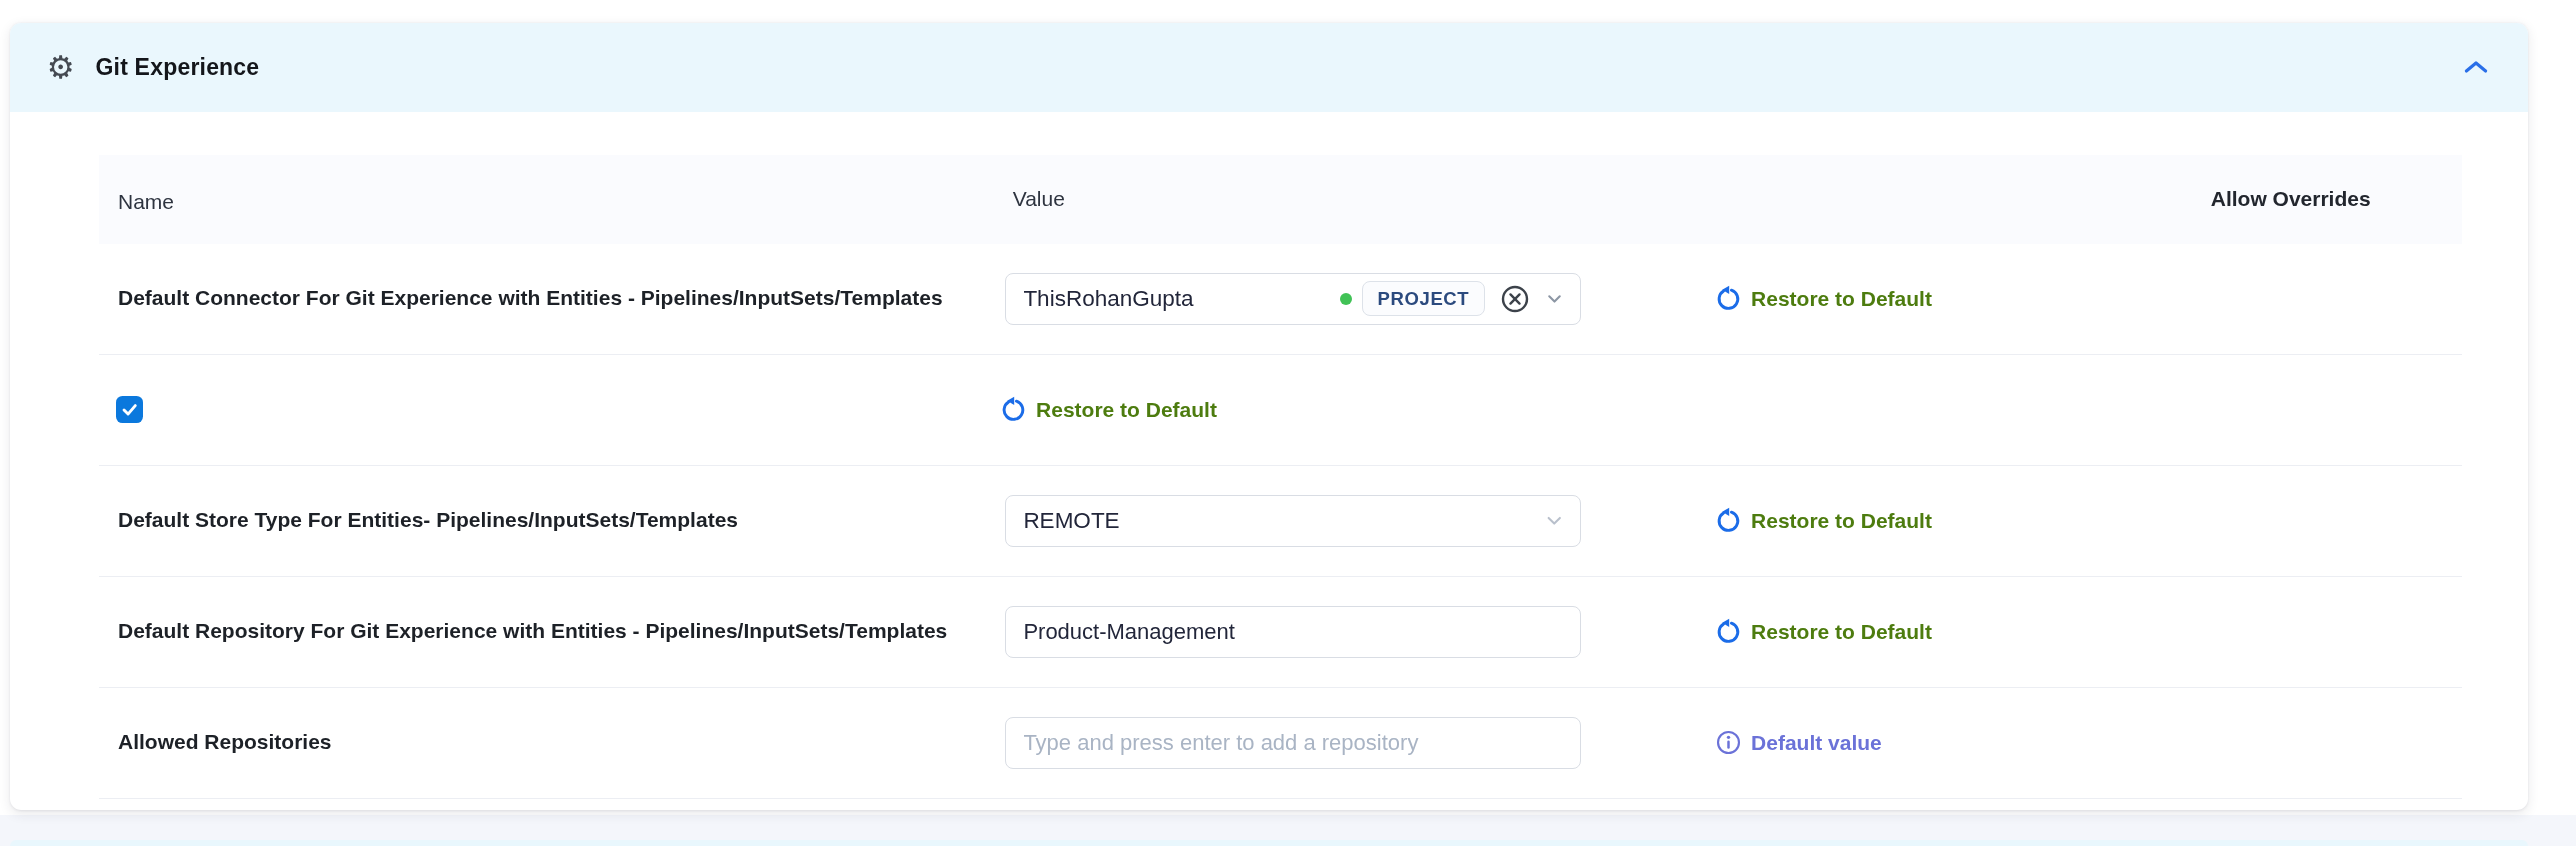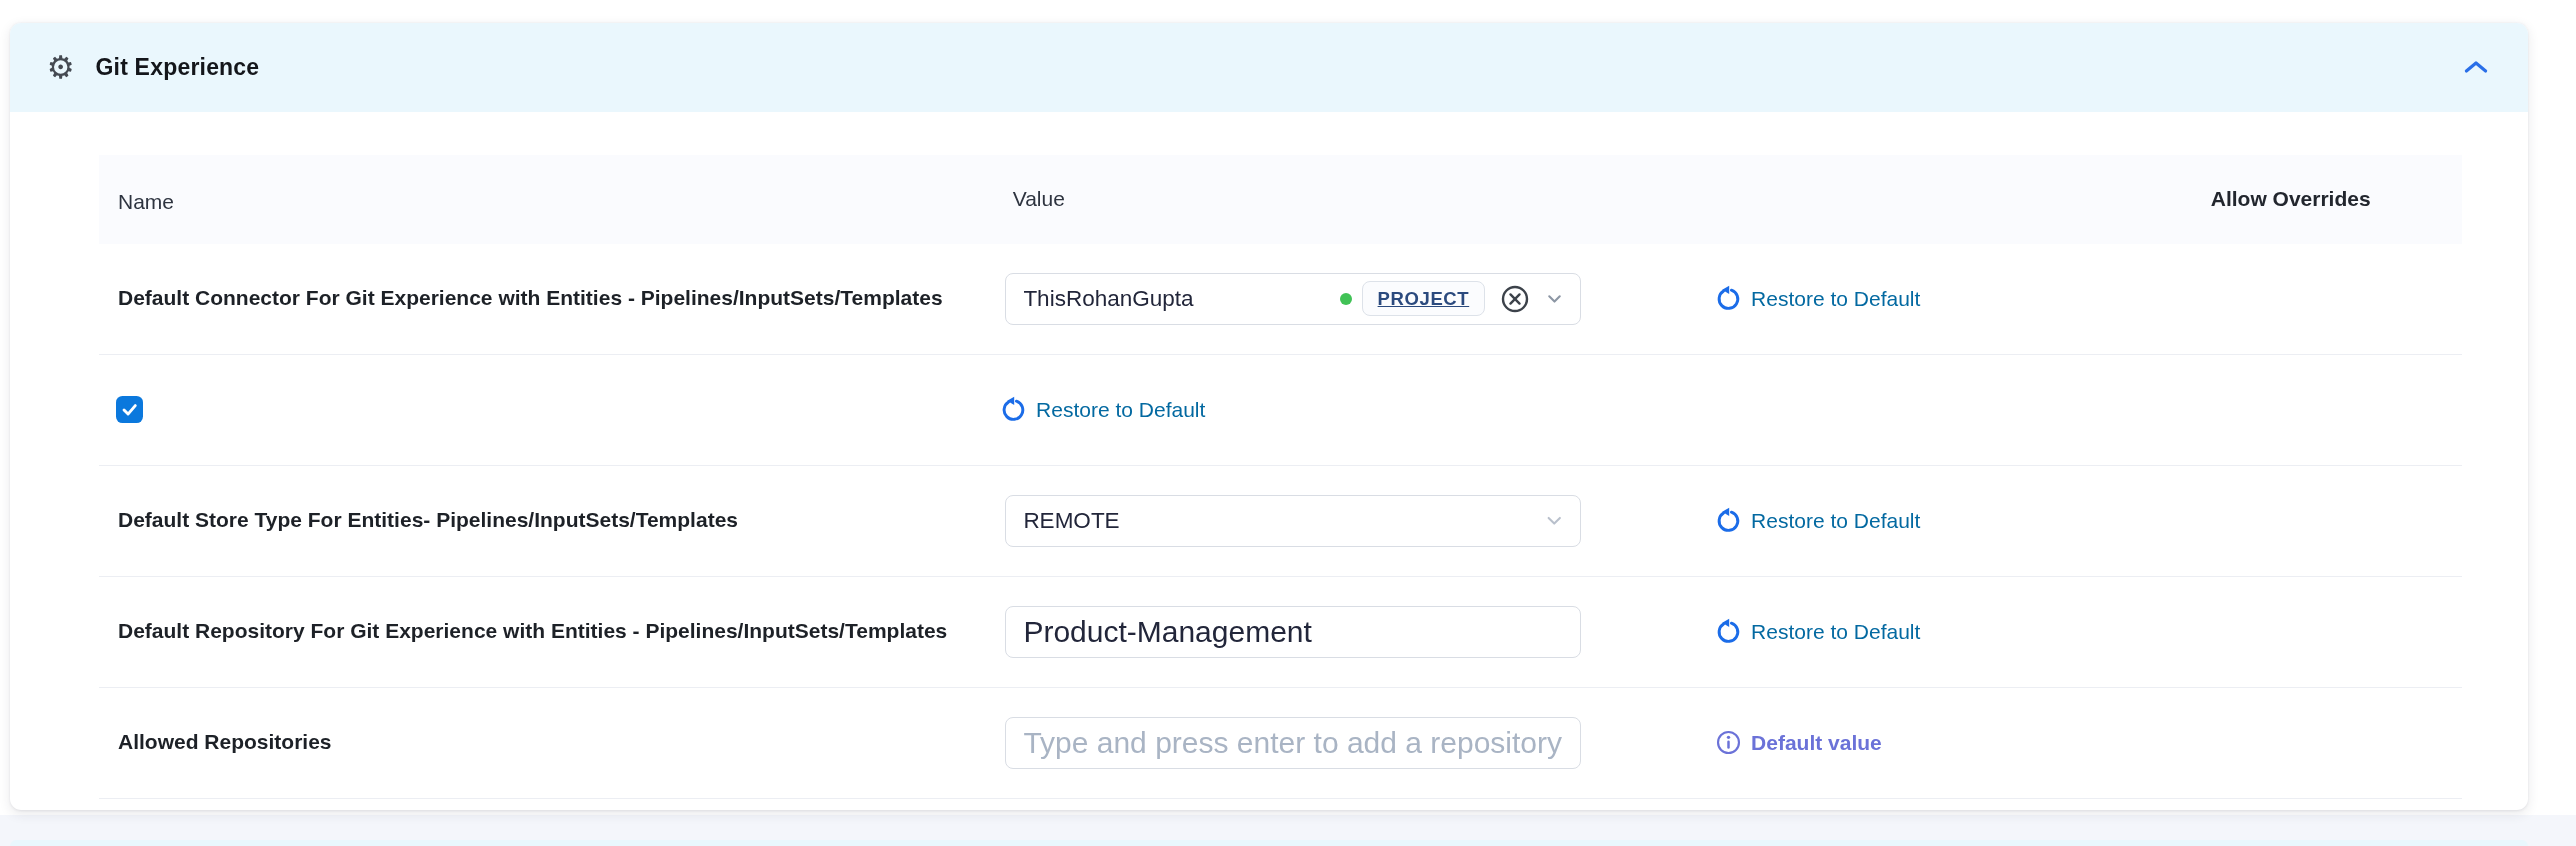--- a/index.html
+++ b/index.html
@@ -31,39 +31,39 @@
   .th-overrides { text-align:center; font-weight:600; color:#22262e; }
 
   .row { min-height:111px; border-bottom:1.6px solid #eceef3; }
   .row-label { font-size:21px; font-weight:600; color:#1d2127; padding-left:19.3px;
     line-height:1.35; }
 
   .field { margin-left:19px; width:576px; height:52px; background:#fff;
     border:1.6px solid #d9dde4; border-radius:8px; display:flex; align-items:center;
     padding:0 14.5px 0 17.7px; }
   .field-text { font-size:22.5px; color:#22263a; }
-  input.field { font-size:30px; color:#22263a; outline:none; }
+  input.field { font-size:22px; color:#22263a; outline:none; }
   input.field::placeholder { color:#a9b4c4; }
 
   .connector-right { margin-left:auto; display:flex; align-items:center; }
   .green-dot { width:12px; height:12px; border-radius:50%; background:#41c256;
     margin-right:10.5px; }
   .scope-badge { border:1.6px solid #dde2e9; background:#fbfcfe; border-radius:8px;
     padding:5.6px 14.5px; font-size:18.5px; font-weight:700; color:#2b4a7e;
-    letter-spacing:0.6px;text-decoration:underline; }
+    letter-spacing:0.6px; }
   .clear-icon { margin-left:14.5px; display:flex; cursor:pointer; }
   .combo-caret { margin-left:13px; display:flex; cursor:pointer; }
   .select-caret { margin-left:auto; display:flex; }
 
   .checkbox { margin-left:17.7px; width:27px; height:27px; border-radius:6.4px;
     background:#0b78dd; display:flex; align-items:center; justify-content:center;
     cursor:pointer; }
 
   .action-link { margin-left:14.5px; display:flex; align-items:center; gap:8.9px;
-    font-size:21px; font-weight:400; color:#0369a1; cursor:pointer; width:max-content; }
+    font-size:21px; font-weight:700; color:#4d7c0f; cursor:pointer; width:max-content; }
   .action-link.default-value { color:#6b72d8; font-weight:600; }
   .link-label { white-space:nowrap; }
 </style>
 </head>
 <body>
 
 <div class="bottom-strip"></div>
 <div class="next-section-sliver"></div>
 
 <div class="panel">

